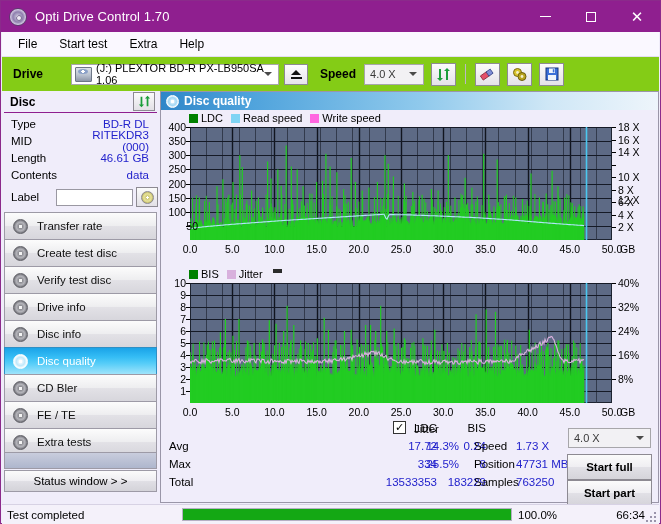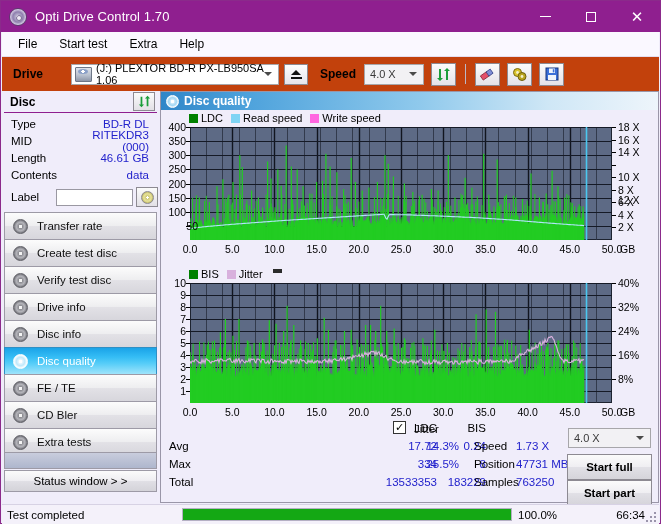--- a/index.html
+++ b/index.html
@@ -49,21 +49,21 @@
     position:absolute;left:1px;top:31px;width:657px;height:24px;
     background:#faf8ff;
     display:flex;align-items:center;
     border-bottom:1px solid #e4def0;
   }
   .menu-item{padding:3px 11px;font-size:12px;color:#000;}
   .menu-item:first-child{margin-left:5px;}
   
   .drivebar{
     position:absolute;left:1px;top:56px;width:657px;height:34px;
-    background:#c2410c;
+    background:#84cc16;
     display:flex;align-items:center;
   }
   .lbl-drive{font-weight:bold;font-size:12px;margin-left:11px;width:58px;}
   .drive-combo{
     width:208px;height:21px;background:#fff;border:1px solid #a7a6aa;
     display:flex;align-items:center;box-sizing:border-box;font-size:11px;
     position:relative;
   }
   .drive-combo .dicon{
     width:15px;height:13px;margin:0 4px 0 3px;flex:none;
@@ -362,25 +362,25 @@
       <div class="navbtn">
         <span class="navicon"></span>
         <span class="nlabel">Disc info</span>
       </div>
       <div class="navbtn active">
         <span class="navicon"></span>
         <span class="nlabel">Disc quality</span>
       </div>
       <div class="navbtn">
         <span class="navicon"></span>
-        <span class="nlabel">FE / TE</span>
+        <span class="nlabel">CD Bler</span>
       </div>
       <div class="navbtn">
         <span class="navicon"></span>
-        <span class="nlabel">CD Bler</span>
+        <span class="nlabel">FE / TE</span>
       </div>
       <div class="navbtn">
         <span class="navicon"></span>
         <span class="nlabel">Extra tests</span>
       </div>
     </div>
 
     <div class="gapfill"></div>
     <div class="statusbtn">Status window &gt; &gt;</div>
   </div>

